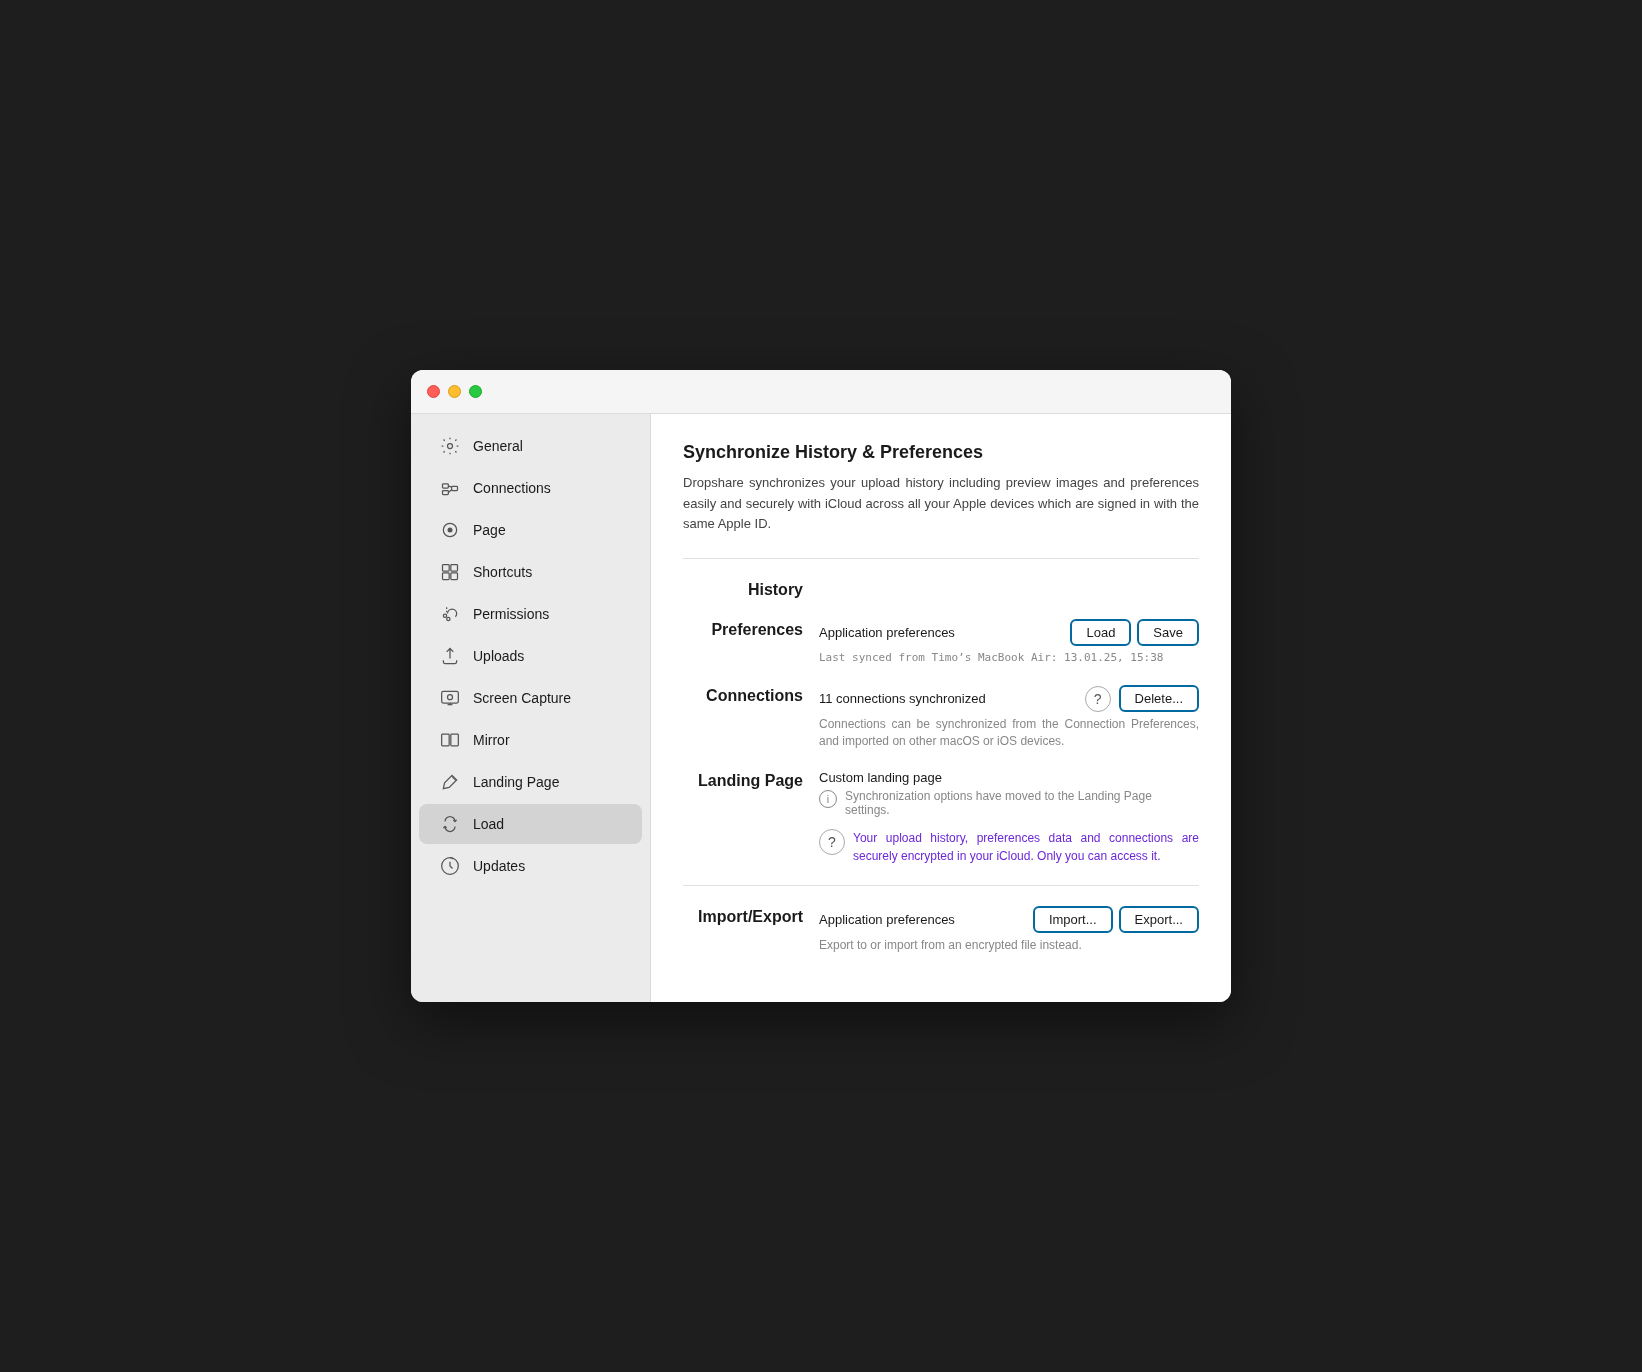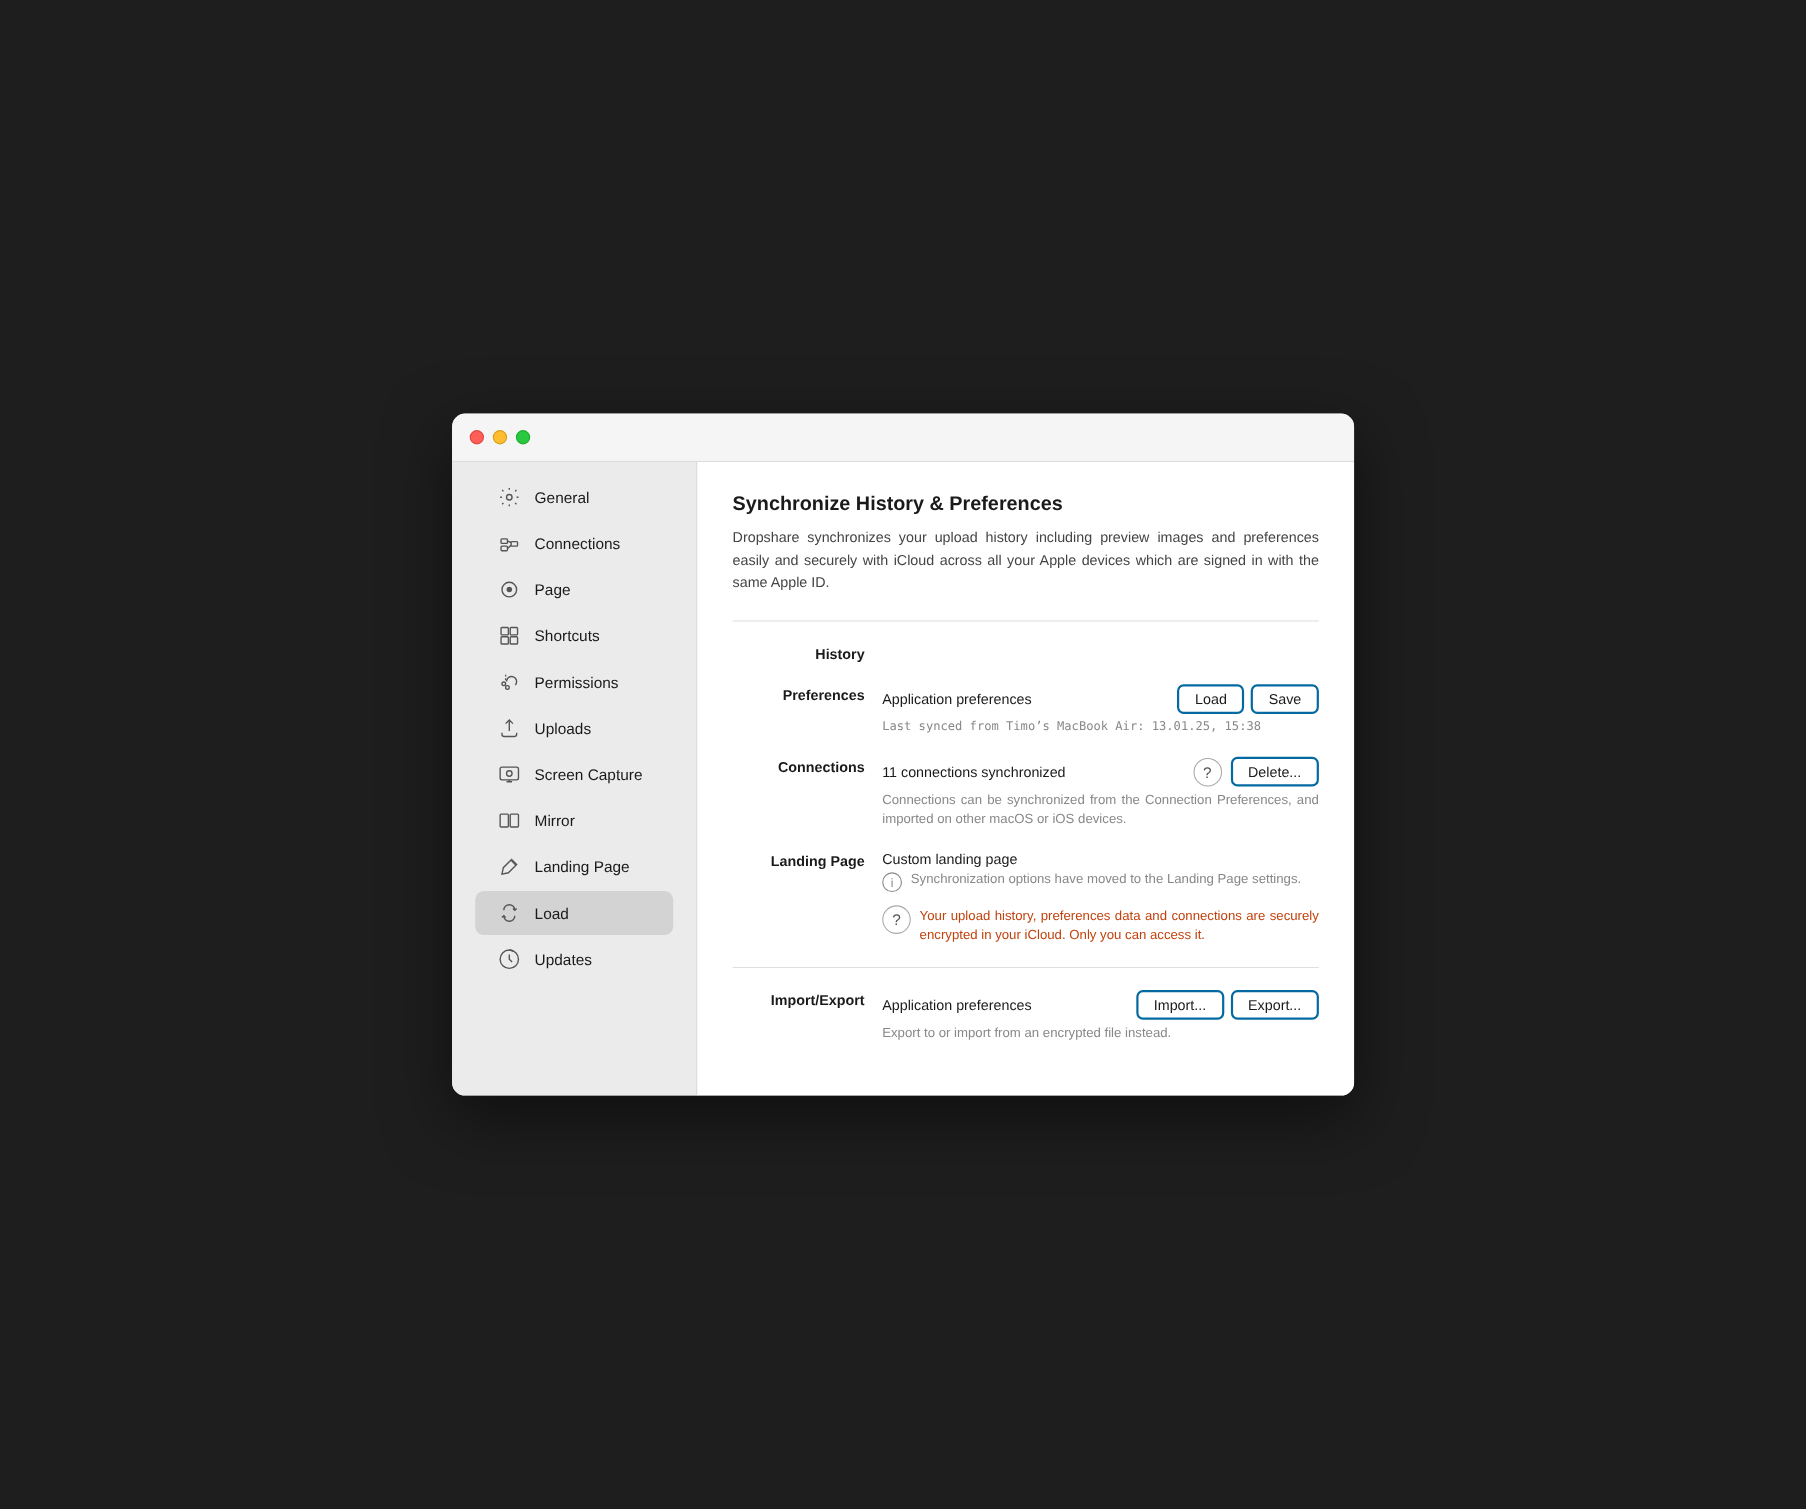--- a/index.html
+++ b/index.html
@@ -41,23 +41,23 @@
     }
     .tl-close { background: #ff5f57; border: 1px solid #e0443e; }
     .tl-minimize { background: #febc2e; border: 1px solid #d4a017; }
     .tl-maximize { background: #28c840; border: 1px solid #1aac29; }
     .content-area {
       display: flex;
       flex: 1;
       min-height: 0;
     }
     .sidebar {
-      width: 223px;
+      width: 240px;
       background: #ebebeb;
-      padding: 12px 13px;
+      padding: 12px 0;
       flex-shrink: 0;
       border-right: 1px solid #d8d8d8;
     }
     .sidebar-item {
       display: flex;
       align-items: center;
       padding: 9px 20px;
       cursor: pointer;
       border-radius: 8px;
       margin: 0 8px 2px;
@@ -106,21 +106,21 @@
       margin: 20px 0;
     }
     .settings-row {
       display: flex;
       align-items: flex-start;
       margin-bottom: 20px;
       gap: 16px;
     }
     .row-label {
       width: 120px;
-      font-size: 13px;
+      font-size: 16px;
       font-weight: 600;
       color: #1a1a1a;
       text-align: right;
       padding-top: 2px;
       flex-shrink: 0;
     }
     .row-content {
       flex: 1;
     }
     .row-main {
@@ -215,21 +215,21 @@
     .question-row {
       display: flex;
       gap: 8px;
       align-items: flex-start;
       margin-left: 136px;
       margin-top: -8px;
       margin-bottom: 8px;
     }
     .question-text {
       font-size: 12px;
-      color: #c2410c;
+      color: #6d28d9;
       line-height: 1.5;
       text-align: justify;
     }
     
     .icon-svg {
       width: 20px;
       height: 20px;
       stroke: #555;
       fill: none;
       stroke-width: 1.5;

